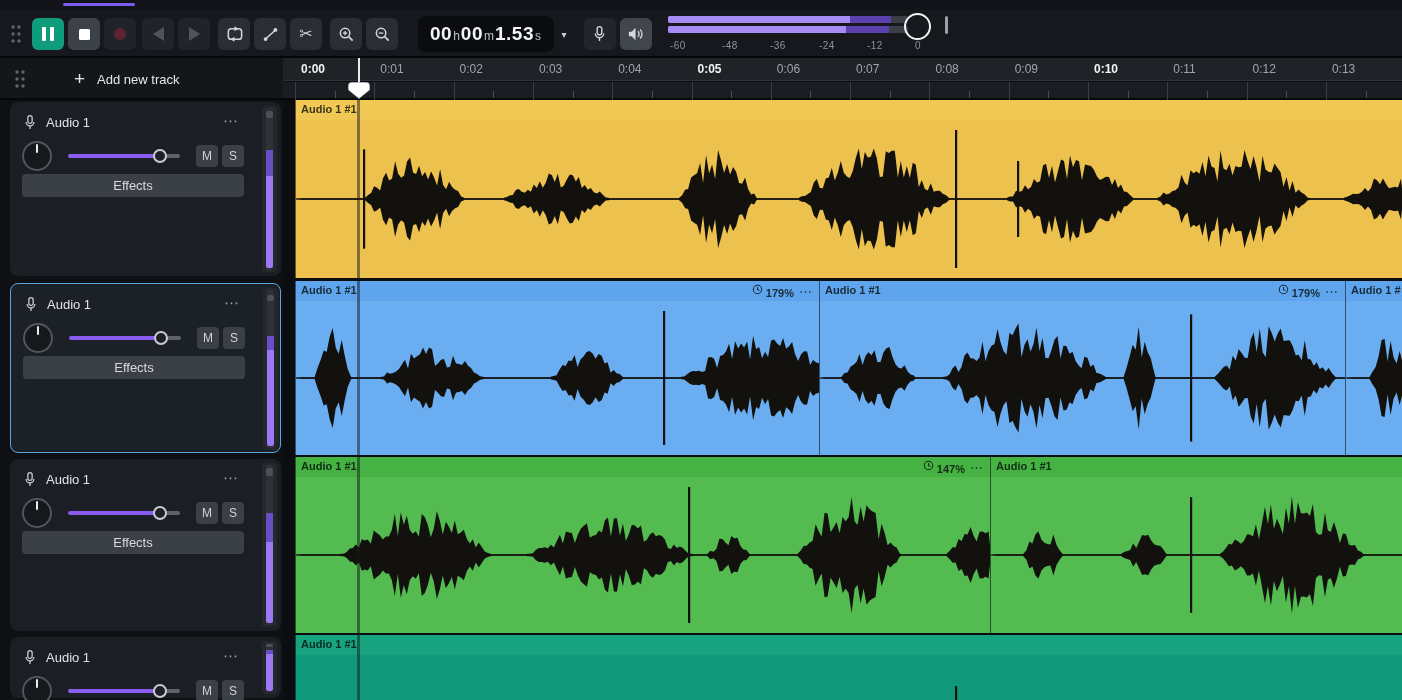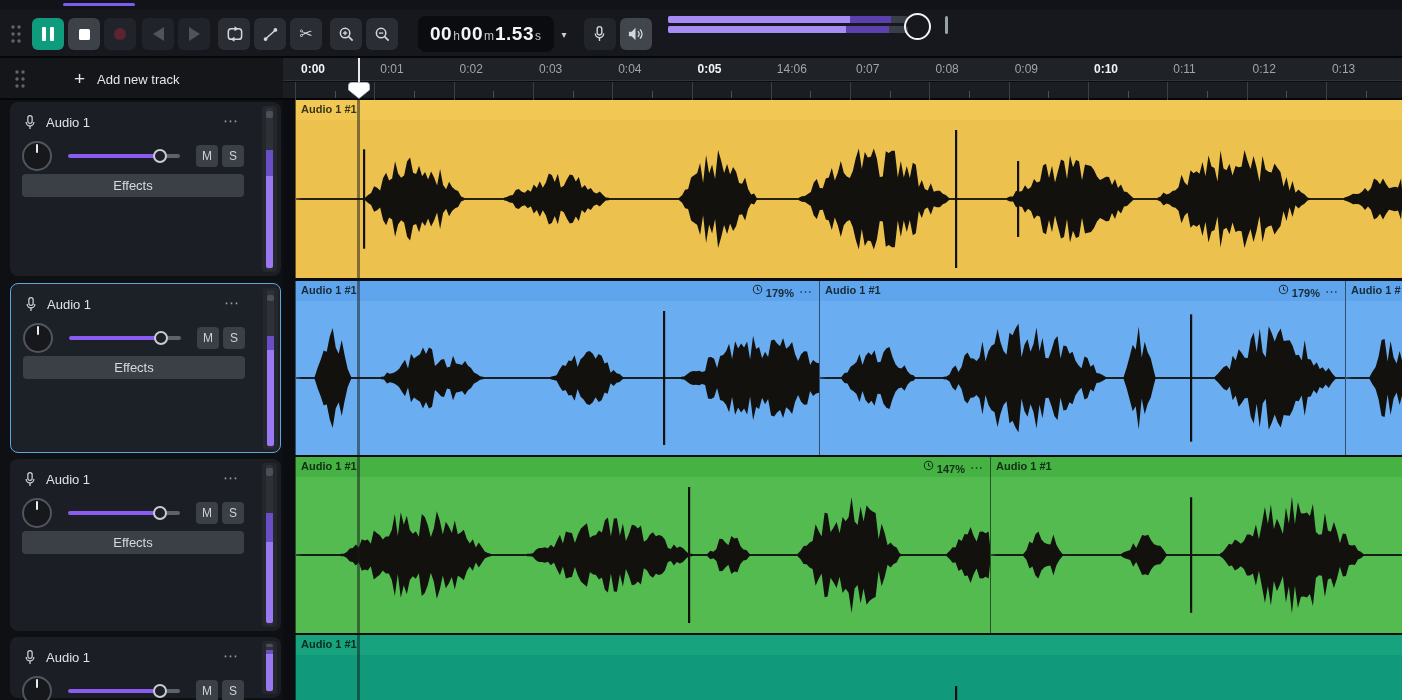--- a/index.html
+++ b/index.html
@@ -209,20 +209,28 @@
       <div class="hmeter-bar" style="top:4px">
           <span class="seg" style="left: 0px; right: 0px; background: rgb(58, 63, 71);"></span>
           <span class="seg" style="left: 0px; width: 93%; background: rgb(92, 64, 174);"></span>
           <span class="seg" style="left: 0px; width: 76%; background: rgb(168, 140, 246);"></span>
         </div>
       <div class="hmeter-bar" style="top:14px">
           <span class="seg" style="left: 0px; right: 0px; background: rgb(58, 63, 71);"></span>
           <span class="seg" style="left: 0px; width: 92%; background: rgb(92, 64, 174);"></span>
           <span class="seg" style="left: 0px; width: 74%; background: rgb(168, 140, 246);"></span>
         </div>
+      <div id="meter-ticks">
+          <span style="left: 10px;">-60</span>
+          <span style="left: 62px;">-48</span>
+          <span style="left: 110px;">-36</span>
+          <span style="left: 159px;">-24</span>
+          <span style="left: 207px;">-12</span>
+          <span style="left: 250px;">0</span>
+        </div>
       <button id="master-knob"></button>
       <div id="meter-sep"></div>
     </div>
   </div>
 </div>
 
 <div id="panel">
   <div id="panel-header">
     <div class="drag-handle">
       <svg width="12" height="20" viewBox="0 0 12 20">
@@ -362,21 +370,21 @@
 
 <div id="timeline">
   <div id="ruler">
     <div id="ruler-top">
         <span class="ruler-label bold" style="left: 18px;">0:00</span>
         <span class="ruler-label" style="left: 97.3px;">0:01</span>
         <span class="ruler-label" style="left: 176.6px;">0:02</span>
         <span class="ruler-label" style="left: 255.9px;">0:03</span>
         <span class="ruler-label" style="left: 335.2px;">0:04</span>
         <span class="ruler-label bold" style="left: 414.5px;">0:05</span>
-        <span class="ruler-label" style="left: 493.8px;">14:06</span>
+        <span class="ruler-label" style="left: 493.8px;">0:06</span>
         <span class="ruler-label" style="left: 573.1px;">0:07</span>
         <span class="ruler-label" style="left: 652.4px;">0:08</span>
         <span class="ruler-label" style="left: 731.7px;">0:09</span>
         <span class="ruler-label bold" style="left: 811px;">0:10</span>
         <span class="ruler-label" style="left: 890.3px;">0:11</span>
         <span class="ruler-label" style="left: 969.6px;">0:12</span>
         <span class="ruler-label" style="left: 1048.9px;">0:13</span>
       </div>
     <div id="ruler-bottom">
         <i class="tick-sec" style="left: 12px;"></i>

